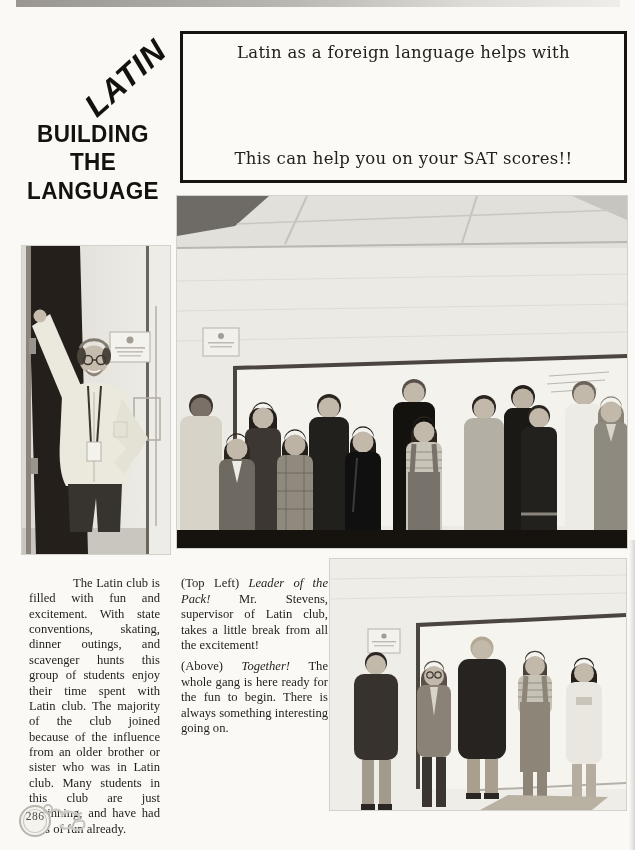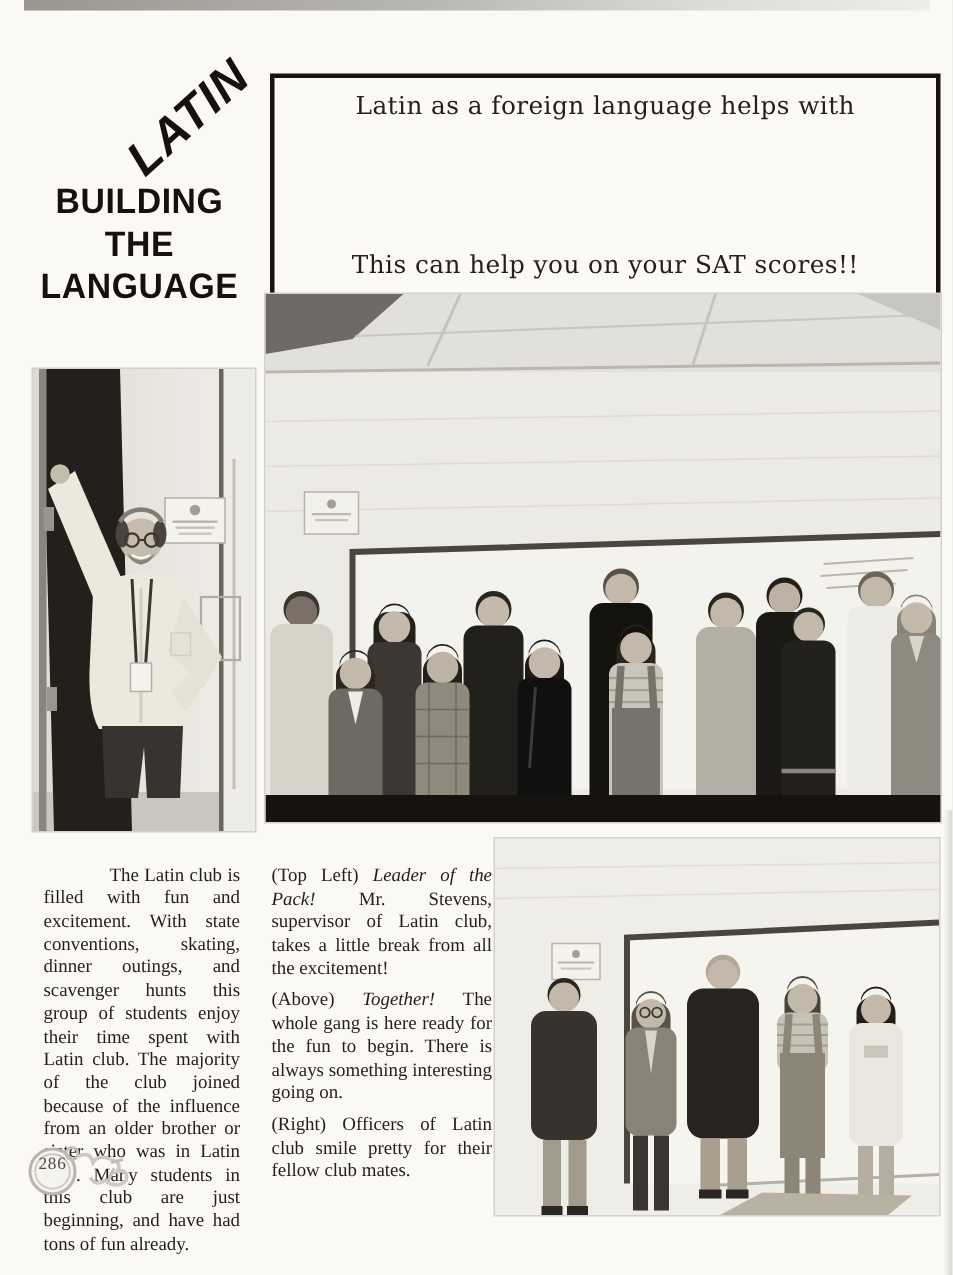--- a/index.html
+++ b/index.html
@@ -23,21 +23,21 @@
   .heading{position:absolute;left:12px;top:122px;width:162px;text-align:center;
     font-family:"Liberation Sans",sans-serif;font-weight:900;color:#14110e;
     font-size:22.5px;line-height:27px;letter-spacing:.4px;transform:scaleY(1.05);}
   .heading div{white-space:nowrap;}
 
   
   .banner{position:absolute;left:180px;top:31px;width:447px;height:152px;
     border:3px solid #161310;box-sizing:border-box;background:#fbfaf6;
     display:flex;flex-direction:column;justify-content:space-between;
     padding:9px 4px 12px;text-align:center;
-    font-family:"DejaVu Serif",serif;font-size:16.5px;color:#24201c;margin-top:18px;}
+    font-family:"DejaVu Serif",serif;font-size:16.5px;color:#24201c;}
   .banner div{letter-spacing:.3px;}
 
   
   .photo{position:absolute;box-shadow:0 0 0 1px #d3d1cb;background:#e7e5e0;}
   .photo svg{display:block;}
   .photo-teacher{left:22px;top:246px;width:148px;height:308px;}
   .photo-group{left:177px;top:196px;width:450px;height:352px;}
   .photo-officers{left:330px;top:559px;width:296px;height:251px;}
 
   
@@ -46,21 +46,21 @@
   .article p{margin:15px;text-indent:44px;}
   .article .byline{text-align:right;padding-right:8px;margin-top:17px;}
 
   
   .caption{position:absolute;left:181px;width:147px;
     font-size:12.6px;line-height:1.24;text-align:justify;}
   .cap-italic{font-style:italic;}
   .cap-1{top:576px;} .cap-2{top:659px;} .cap-3{top:742px;}
 
   
-  .folio{position:absolute;left:12px;top:757px;width:100px;height:48px;}
+  .folio{position:absolute;left:12px;top:797px;width:100px;height:48px;}
   .folio .num{position:absolute;left:8px;top:13px;width:30px;text-align:center;
     font-size:11.5px;color:#4e4b46;letter-spacing:.5px;}
 </style>
 </head>
 <body>
 
 <div class="page">
 
   <div class="scan-strip"></div>
   <div class="scan-right"></div>
@@ -281,25 +281,20 @@
   <div class="caption cap-2">
     <span>(Above)</span>
     <span class="cap-italic">Together!</span>
     <span>The whole gang  is  here ready for the fun to begin.  There is always something interesting going on.</span>
   </div>
   <div class="caption cap-1">
     <span>(Top Left)</span>
     <span class="cap-italic">Leader of the Pack!</span>
     <span>Mr. Stevens, supervisor of Latin club, takes a little break from all the excitement!</span>
   </div>
-  <div class="caption cap-3">
-    <span>(Right)</span>
-    <span class="cap-italic"></span>
-    <span>Officers of Latin club  smile pretty for their fellow club  mates.</span>
-  </div>
 
   <div class="photo photo-officers">
     <svg width="296" height="251" viewBox="0 0 296 251">
       <rect width="296" height="251" fill="#efede7"></rect>
       <g stroke="#e0ded7" stroke-width="1">
         <line x1="0" y1="40" x2="296" y2="34"></line>
           <line x1="0" y1="20" x2="296" y2="16"></line>
       </g>
 
       <g>

